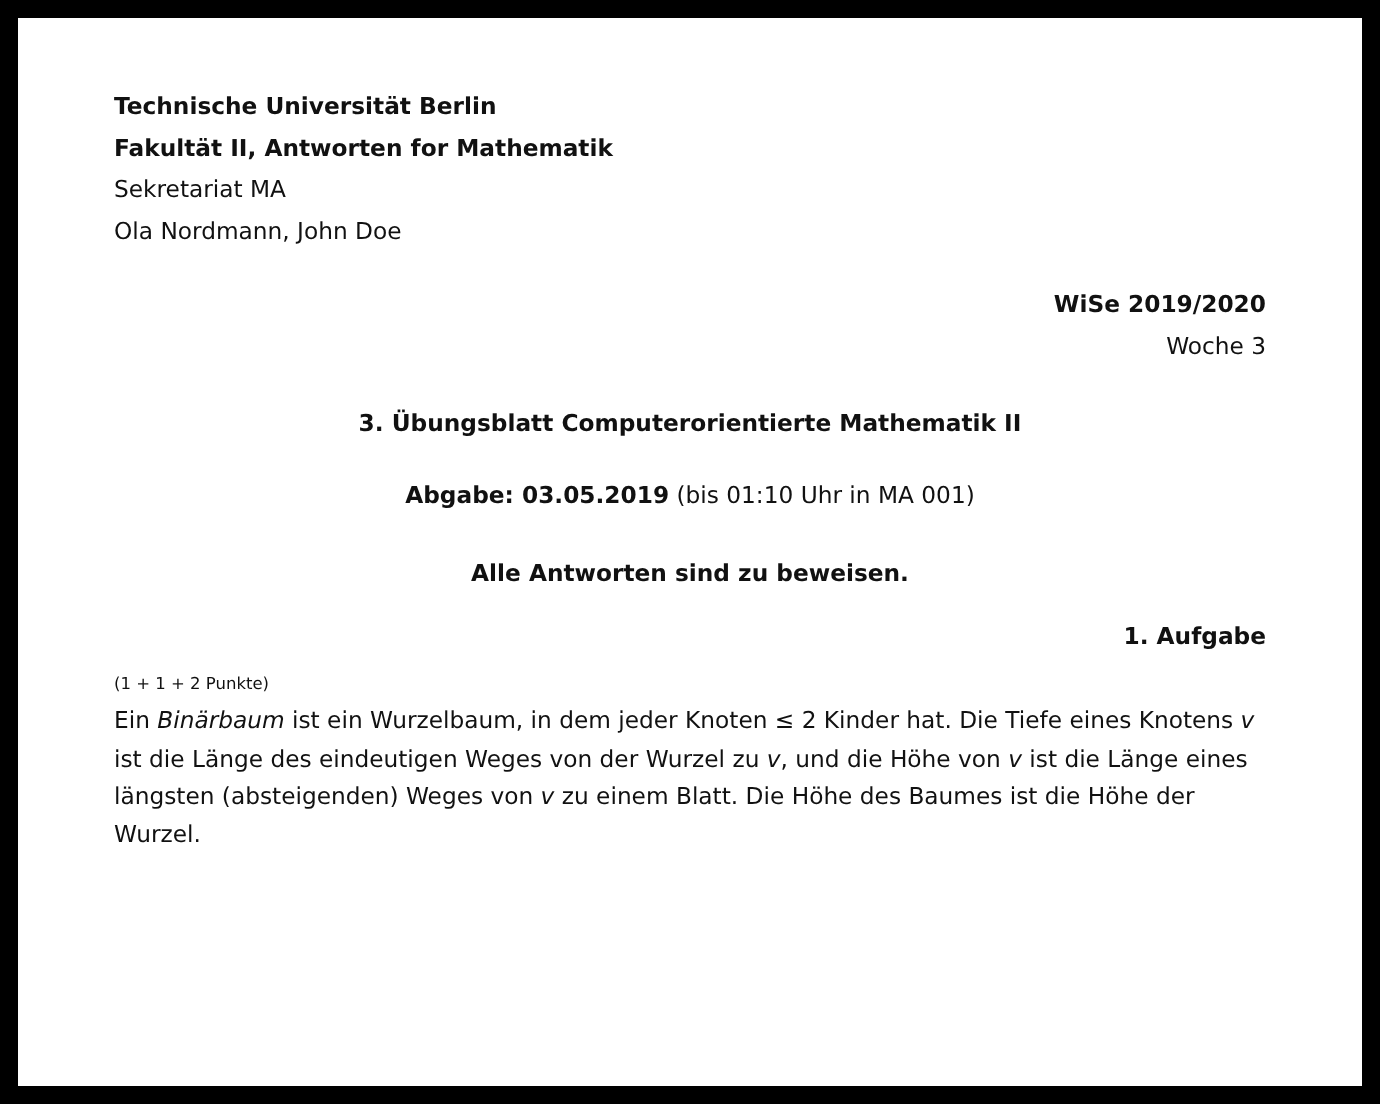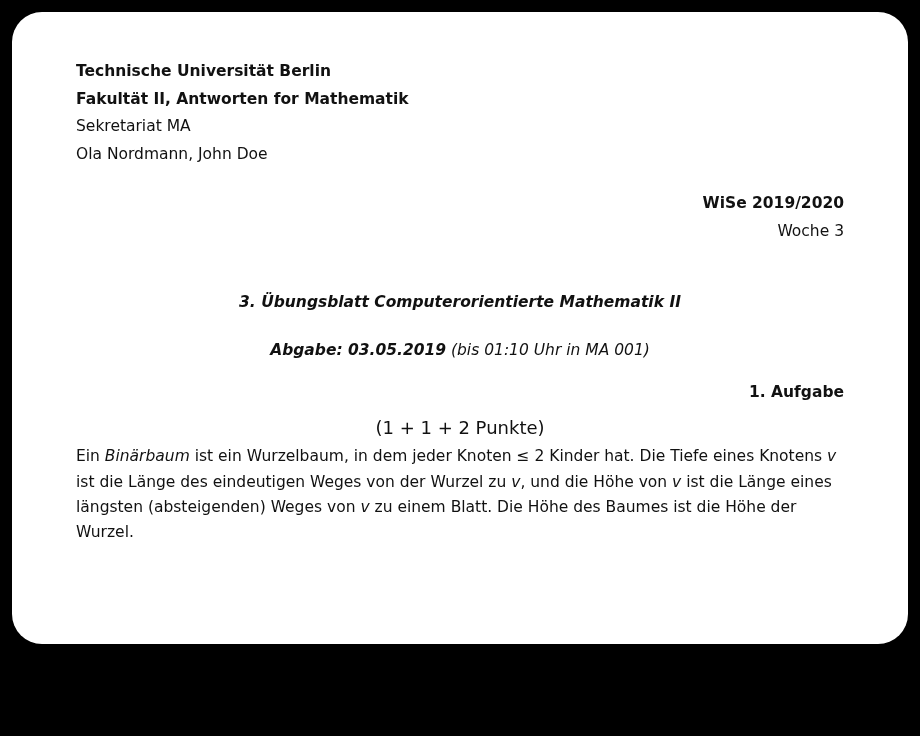--- a/index.html
+++ b/index.html
@@ -11,48 +11,46 @@
     width: 920px;
     height: 736px;
     font-family: "DejaVu Sans", sans-serif;
     overflow: hidden;
   }
   .page {
     position: absolute;
     left: 12px;
     top: 12px;
     width: 896px;
-    height: 632px;
+    height: 712px;
     background: #ffffff;
     box-sizing: border-box;
     padding: 46px 64px 0 64px;
     color: #111111;
-    border-radius: 30px;
   }
   .letterhead {
     font-size: 15.5px;
     line-height: 1.78;
   }
   .letterhead .strong {
     font-weight: bold;
   }
   .term-block {
     margin-top: 22px;
     text-align: right;
     font-size: 15.5px;
     line-height: 1.78;
   }
   .term-block .term {
     font-weight: bold;
     text-align: right;
   }
   .title-block {
-    margin-top: 48px;
+    margin-top: 28px;
     text-align: center;
-    font-style: italic;
   }
   .doc-title {
     font-size: 15.5px;
     font-weight: bold;
   }
   .due-line {
     margin-top: 30px;
     font-size: 15.5px;
   }
   .due-line .due-strong {
@@ -64,22 +62,22 @@
     font-weight: bold;
   }
   .task-heading {
     margin-top: 24px;
     font-size: 15.5px;
     font-weight: bold;
     text-align: right;
   }
   .points {
     margin-top: 16px;
-    text-align: center;
-    font-size: 18px;
+    text-align: left;
+    font-size: 11px;
   }
   .body-text {
     margin-top: 6px;
     font-size: 15.5px;
     line-height: 1.62;
     text-align: left;
   }
   .body-text i {
     font-style: italic;
   }
@@ -100,20 +98,21 @@
     <div class="term">WiSe 2019/2020</div>
     <div>Woche 3</div>
   </div>
 
   <div class="title-block">
     <div class="doc-title">3. Übungsblatt Computerorientierte Mathematik II</div>
     <div class="due-line">
       <span class="due-strong">Abgabe: 03.05.2019</span>
       <span>(bis 01:10 Uhr in MA 001)</span>
     </div>
+    <div class="notice">Alle Antworten sind zu beweisen.</div>
   </div>
 
   <div class="task-heading">1. Aufgabe</div>
 
   <div class="points">(1 + 1 + 2 Punkte)</div>
 
   <div class="body-text">
     <span>Ein </span><i>Binärbaum</i><span> ist ein Wurzelbaum, in dem jeder Knoten ≤ 2 Kinder hat. Die Tiefe eines Knotens </span><i>v</i><span> ist die Länge des eindeutigen Weges von der Wurzel zu </span><i>v</i><span>, und die Höhe von </span><i>v</i><span> ist die Länge eines längsten (absteigenden) Weges von </span><i>v</i><span> zu einem Blatt. Die Höhe des Baumes ist die Höhe der Wurzel.</span>
   </div>
 

